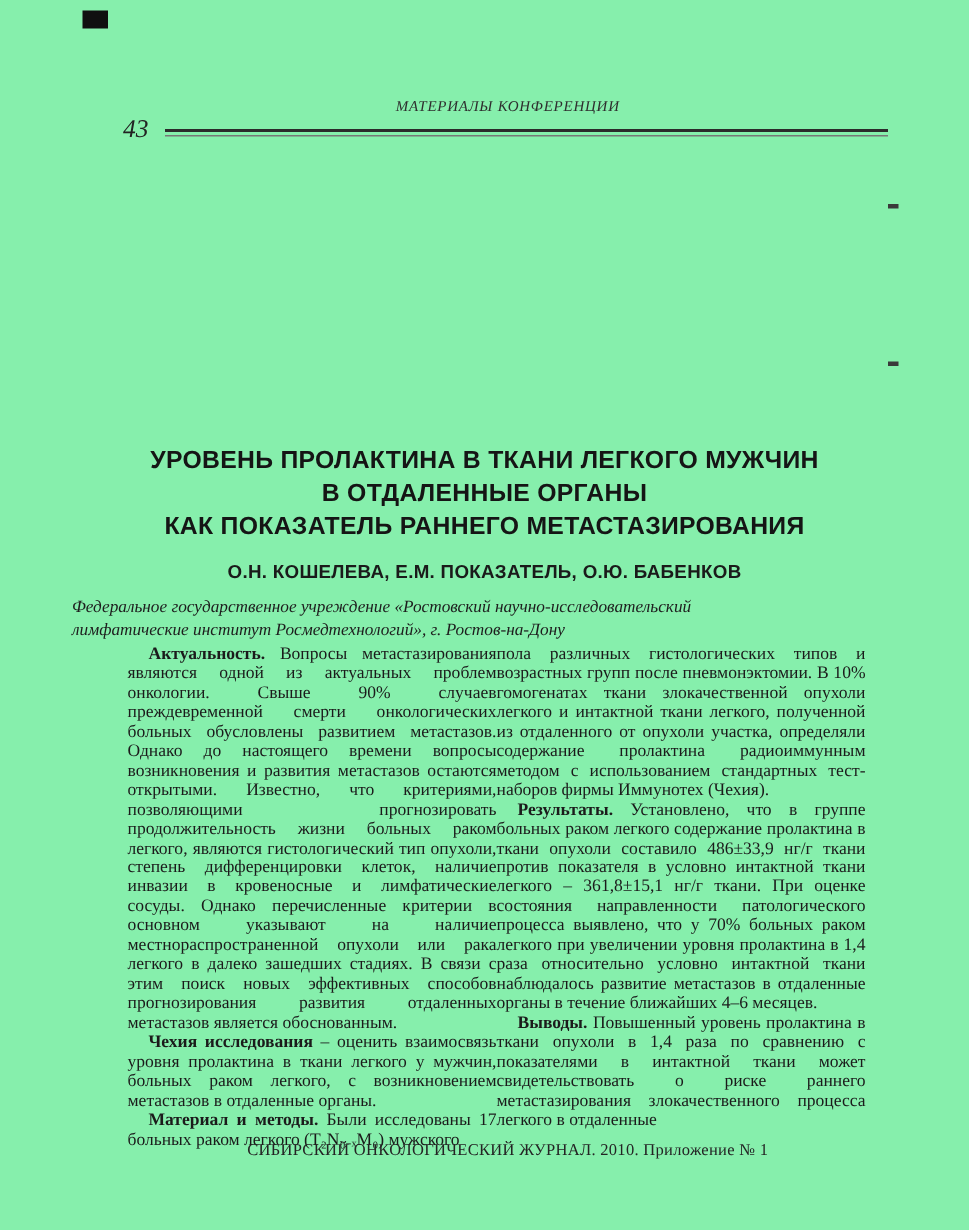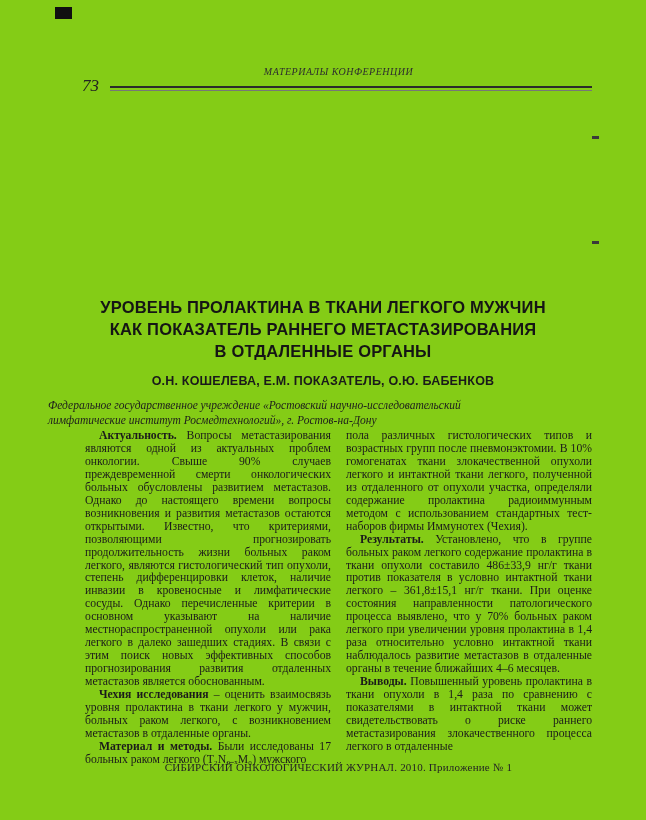--- a/index.html
+++ b/index.html
@@ -1,20 +1,20 @@
 <!DOCTYPE html>
 <html><head>
 <meta charset="utf-8">
 <style>
   html,body{margin:0;padding:0;}
   body{
     width:646px;height:820px;background:#ffffff;position:relative;
     font-family:"Liberation Serif", serif;color:#1b1b1b;overflow:hidden;
   }
-  .page{position:absolute;inset:0;background:#84cc16;}
+  .page{position:absolute;inset:0;background:#86efac;}
 
   
   .scan-mark{position:absolute;background:#101010;}
   .mark-tl{left:55px;top:7px;width:17px;height:12px;}
   .mark-r1{left:592px;top:136px;width:7px;height:3px;background:#3a3a3a;}
   .mark-r2{left:592px;top:241px;width:7px;height:3px;background:#3a3a3a;}
 
   
   .running-head{
     position:absolute;top:66px;left:85px;width:507px;text-align:center;
@@ -40,21 +40,21 @@
     font-size:12.5px;color:#1a1a1a;letter-spacing:0.2px;
   }
   .affiliation{
     position:absolute;top:398px;left:48px;width:550px;text-align:left;
     font-style:italic;font-size:11.5px;line-height:14.5px;color:#1d1d1d;
   }
   .affiliation .al{display:block;}
 
   
   .body{
-    position:absolute;top:430px;left:85px;width:507px;display:flex;gap:15px;
+    position:absolute;top:430px;left:85px;width:507px;display:flex;
   }
   .col{width:246px;font-size:11.7px;line-height:12.95px;text-align:justify;color:#1b1b1b;}
   .para{margin:0;text-indent:14px;}
   .para.noindent{text-indent:0;}
   .lead{font-weight:bold;}
 
   
   .footer{
     position:absolute;top:761px;left:85px;width:507px;text-align:center;
     font-size:11px;letter-spacing:0.2px;color:#242424;white-space:nowrap;
@@ -63,30 +63,30 @@
 </head>
 <body>
 
 <div class="page">
 
   <div class="scan-mark mark-tl"></div>
   <div class="scan-mark mark-r1"></div>
   <div class="scan-mark mark-r2"></div>
 
   <div class="running-head">МАТЕРИАЛЫ КОНФЕРЕНЦИИ</div>
-  <div class="page-number">73</div>
+  <div class="page-number">43</div>
   <div class="header-rule">
     <div class="r1"></div>
     <div class="r2"></div>
   </div>
 
   <h1 class="title">
     <span class="tl">УРОВЕНЬ ПРОЛАКТИНА В ТКАНИ ЛЕГКОГО МУЖЧИН</span>
+    <span class="tl">В ОТДАЛЕННЫЕ ОРГАНЫ</span>
     <span class="tl">КАК ПОКАЗАТЕЛЬ РАННЕГО МЕТАСТАЗИРОВАНИЯ</span>
-    <span class="tl">В ОТДАЛЕННЫЕ ОРГАНЫ</span>
   </h1>
 
   <div class="authors">О.Н. КОШЕЛЕВА, Е.М. ПОКАЗАТЕЛЬ, О.Ю. БАБЕНКОВ</div>
 
   <div class="affiliation">
     <span class="al">Федеральное государственное учреждение «Ростовский научно-исследовательский</span>
     <span class="al">лимфатические институт Росмедтехнологий», г. Ростов-на-Дону</span>
   </div>
 
   <div class="body">

